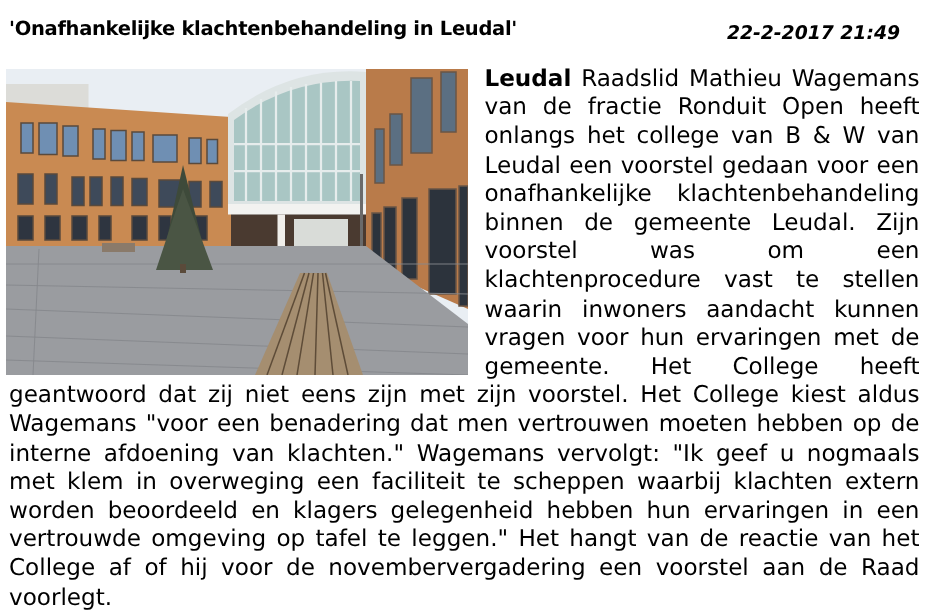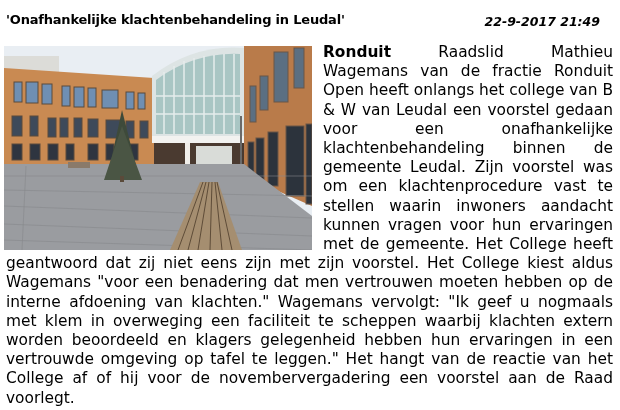--- a/index.html
+++ b/index.html
@@ -65,21 +65,21 @@
     }
     .dateline {
       font-weight: bold;
     }
   </style>
 </head>
 <body>
 
 <div class="header">
   <div class="title">'Onafhankelijke klachtenbehandeling in Leudal'</div>
-  <div class="date">22-9-2017 21:49</div>
+  <div class="date">22-2-2017 21:49</div>
 </div>
 
 <div class="photo">
   <svg width="308" height="204" viewBox="0 0 308 204">
 
     <rect x="0" y="0" width="308" height="204" fill="#e9eef3"></rect>
 
     <rect x="0" y="10" width="55" height="16" fill="#dcdcd8"></rect>
 
     <polygon points="0,22 150,32 150,118 0,118" fill="#c98a52"></polygon>
@@ -176,15 +176,15 @@
       <line x1="205" y1="136" x2="194" y2="204"></line>
       <line x1="208" y1="136" x2="206" y2="204"></line>
       <line x1="211" y1="136" x2="218" y2="204"></line>
       <line x1="213" y1="136" x2="228" y2="204"></line>
     </g>
   </svg>
 </div>
 
 <div class="article">
   <div class="float-spacer"></div>
-  <span class="dateline">Ronduit</span> 
+  <span class="dateline">Leudal</span> 
   <span>Raadslid Mathieu Wagemans van de fractie Ronduit Open heeft onlangs het college van B &amp; W van Leudal een voorstel gedaan voor een onafhankelijke klachtenbehandeling binnen de gemeente Leudal. Zijn voorstel was om een klachtenprocedure vast te stellen waarin inwoners aandacht kunnen vragen voor hun ervaringen met de gemeente. Het College heeft geantwoord dat zij niet eens zijn met zijn voorstel. Het College kiest aldus Wagemans "voor een benadering dat men vertrouwen moeten hebben op de interne afdoening van klachten." Wagemans vervolgt: "Ik geef u nogmaals met klem in overweging een faciliteit te scheppen waarbij klachten extern worden beoordeeld en klagers gelegenheid hebben hun ervaringen in een vertrouwde omgeving op tafel te leggen." Het hangt van de reactie van het College af of hij voor de novembervergadering een voorstel aan de Raad voorlegt.</span>
 </div>
 
 </body></html>

